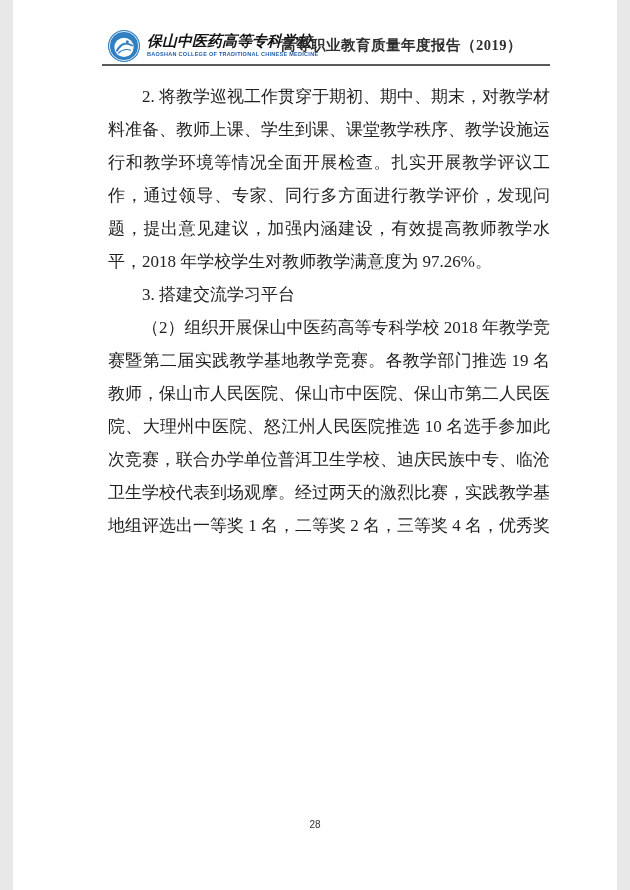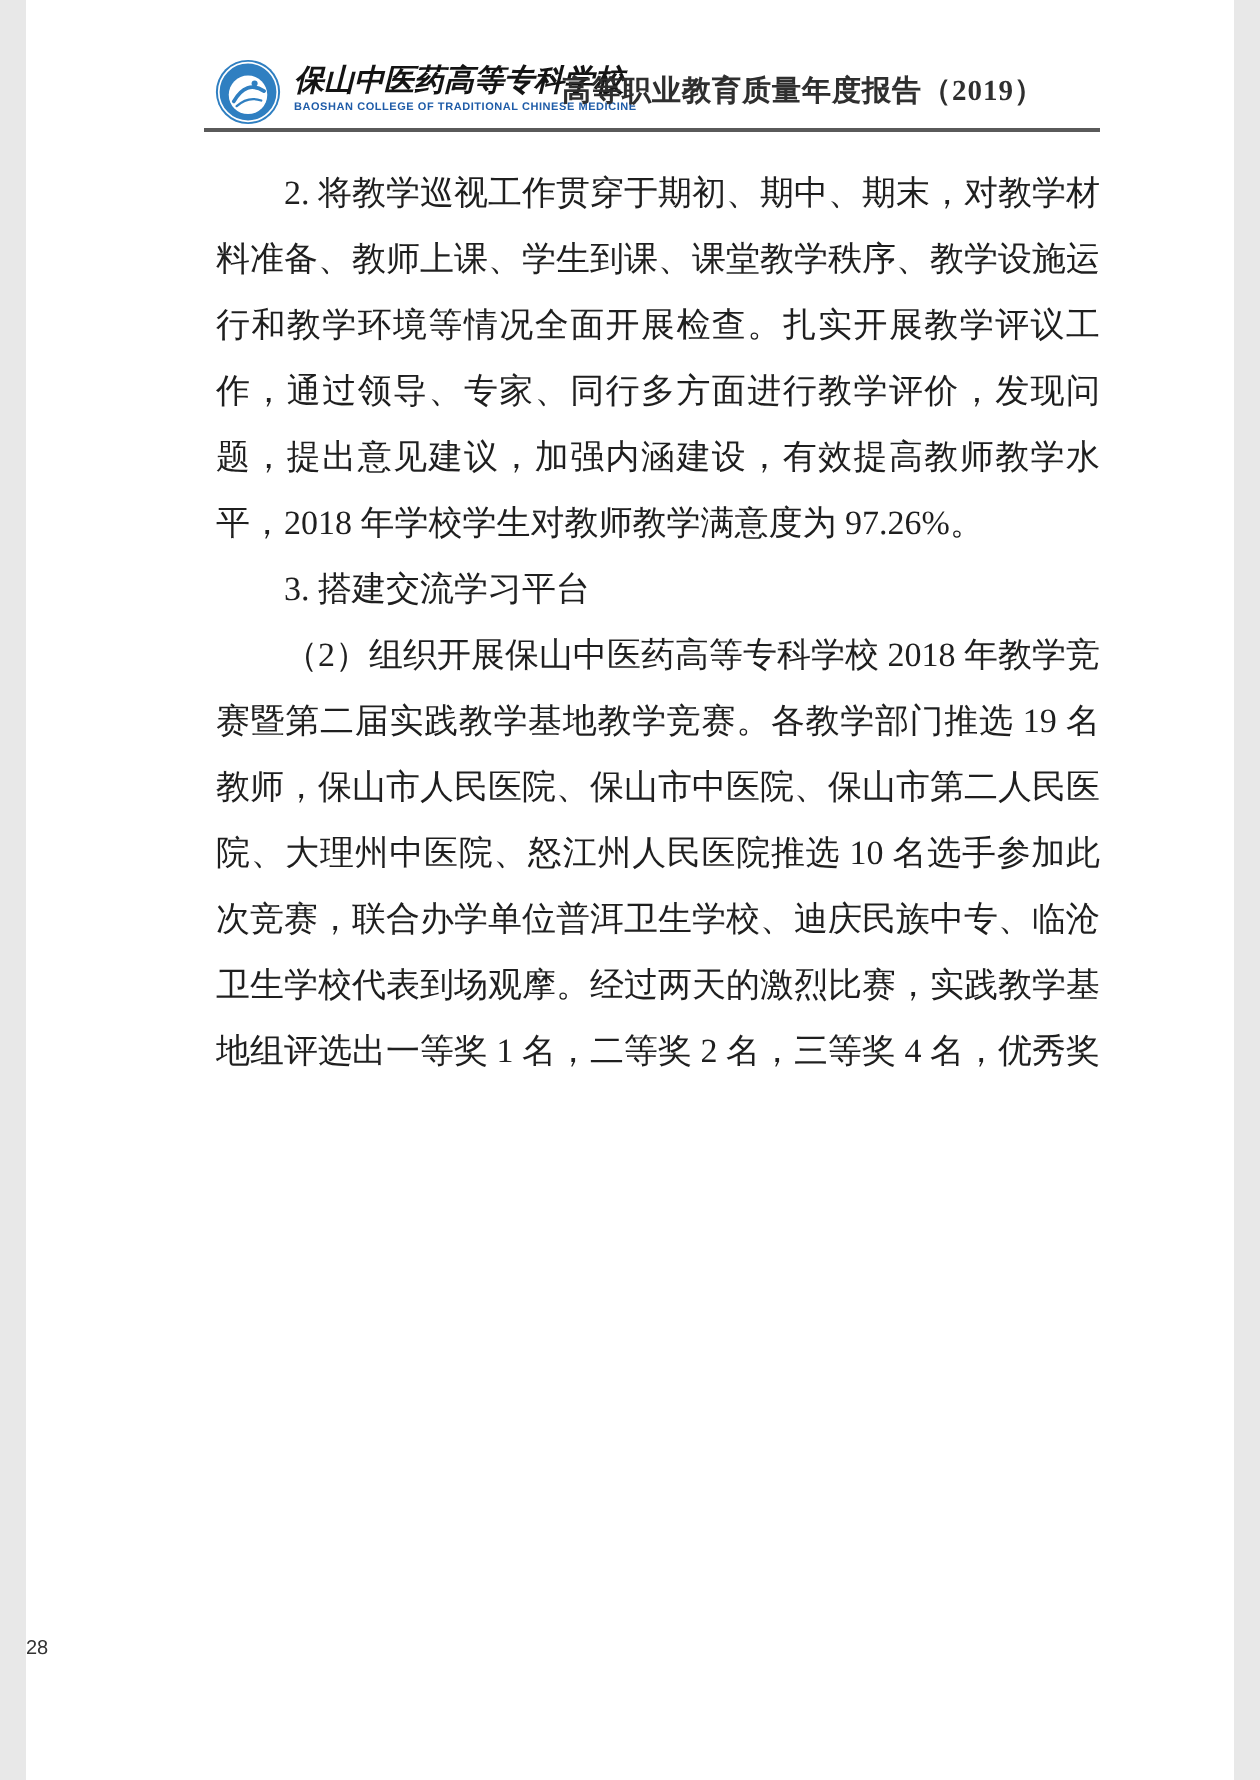--- a/index.html
+++ b/index.html
@@ -45,21 +45,21 @@
   .body-text{
     position:absolute;left:95px;top:80px;width:442px;
     font-size:17px;line-height:33px;
     text-align:justify;
   }
   .body-text p{margin:0;text-indent:2em;}
 
   
   .page-number{
     position:absolute;left:0;right:0;bottom:60px;
-    text-align:left;
+    text-align:center;
     font-size:10px;color:#333;
     font-family:"Liberation Sans","DejaVu Sans",sans-serif;
   }
 </style>
 </head>
 <body>
 
 <div class="page">
 
   <div class="header">

